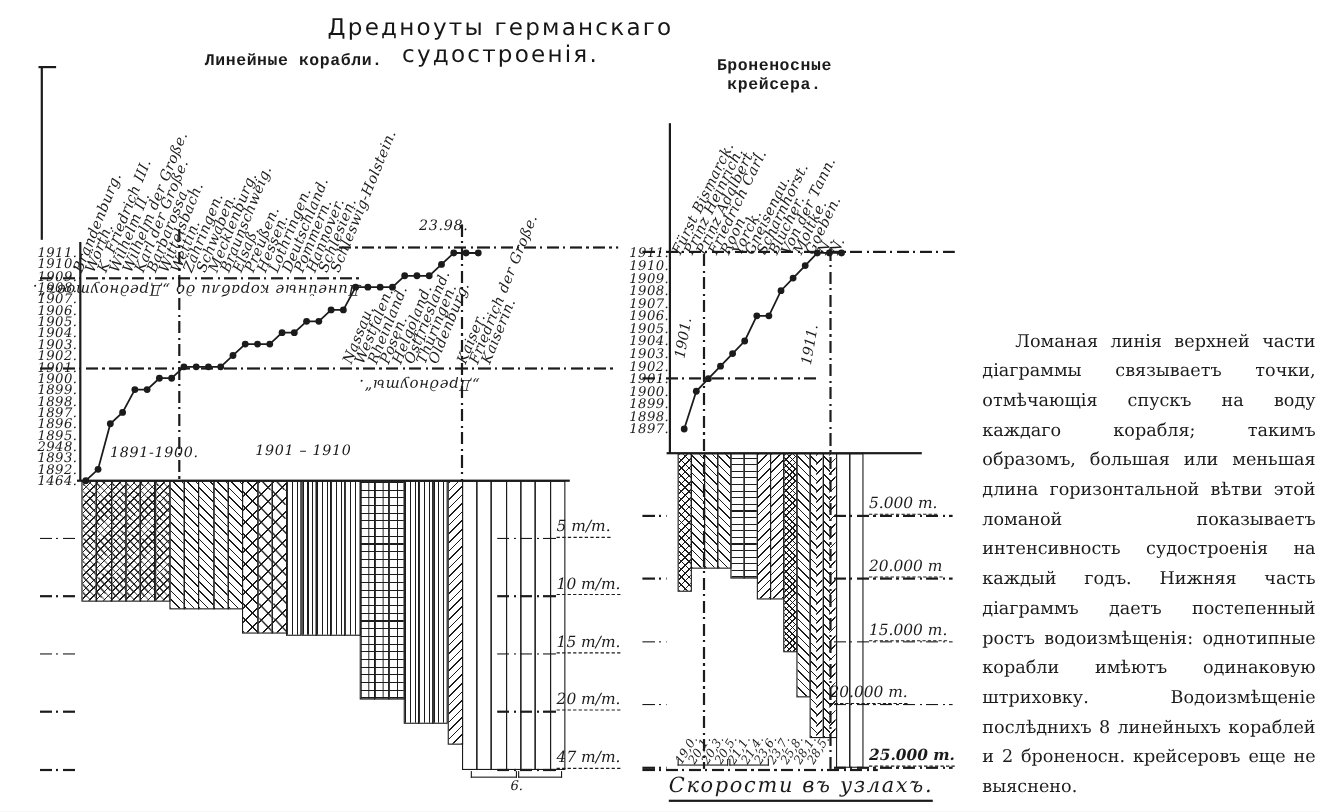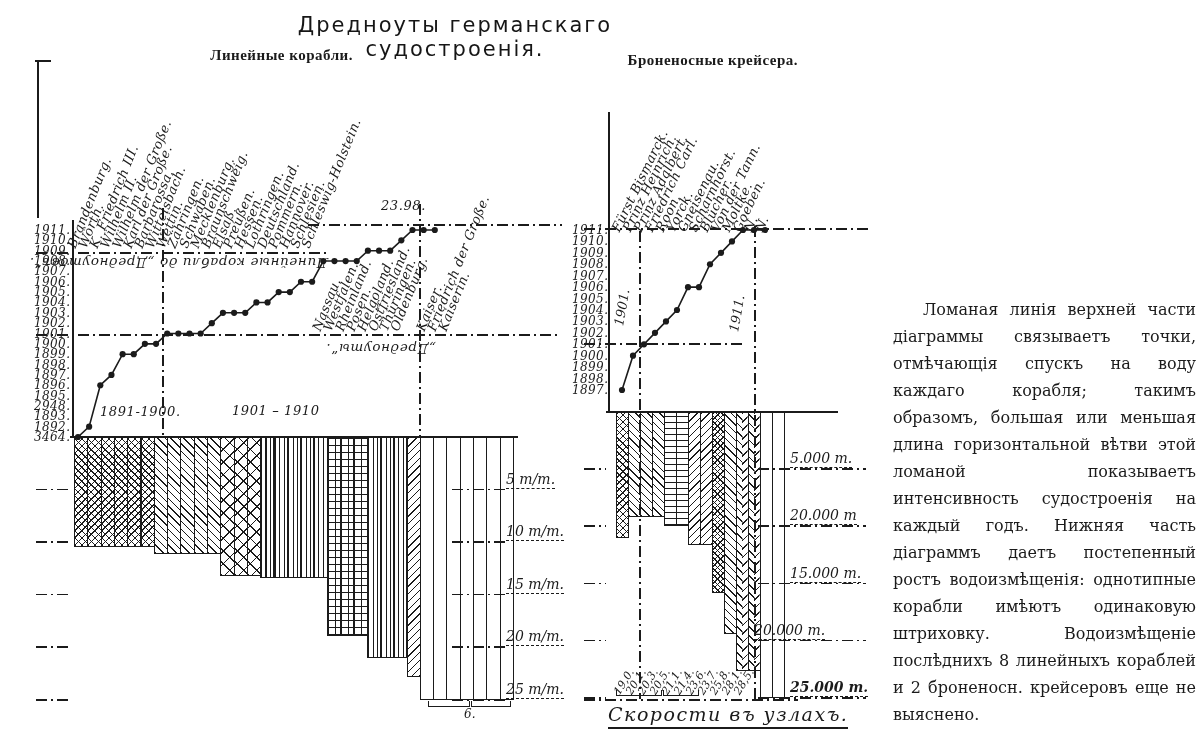--- a/index.html
+++ b/index.html
@@ -1,20 +1,20 @@
 <!DOCTYPE html>
 <html><head>
 <meta charset="utf-8">
 <style>
   html,body{margin:0;padding:0;background:#e8e8e8}
   #page{position:relative;width:1200px;height:738px;background:#ffffff;overflow:hidden;
         font-family:"DejaVu Serif",serif;color:#1b1b1b}
   .title{position:absolute;left:235px;top:13px;width:440px;text-align:center;
          font-family:"DejaVu Sans",sans-serif;font-size:21px;letter-spacing:2px;color:#161616}
-  .subtitle{position:absolute;text-align:right;font-family:Liberation Serif, serif;
+  .subtitle{position:absolute;text-align:center;font-family:Liberation Mono, monospace;
             font-weight:bold;font-size:15px;letter-spacing:.5px}
   .note{position:absolute;left:893px;top:296px;width:303px;margin:0;text-align:justify;
         text-indent:30px;font-size:16px;line-height:27px}
   .yr{position:absolute;font-style:italic;font-size:12px;text-align:right;letter-spacing:.4px}
   .ship{position:absolute;font-style:italic;font-size:13px;white-space:nowrap;letter-spacing:.4px;
         transform-origin:0 100%;height:15px;line-height:15px}
   .speed{position:absolute;font-style:italic;font-size:11px;white-space:nowrap;
          transform-origin:0 100%;transform:rotate(-58deg);height:12px;line-height:12px}
   .ital-ann{position:absolute;font-style:italic;font-size:13px;white-space:nowrap;letter-spacing:.6px}
   .flip{position:absolute;font-style:italic;font-size:13.5px;white-space:nowrap;text-align:center;
@@ -140,21 +140,21 @@
       <circle cx="677" cy="309.99" r="3.1" fill="#1b1b1b"></circle>
       <circle cx="688" cy="287.13" r="3.1" fill="#1b1b1b"></circle>
       <circle cx="699" cy="287.13" r="3.1" fill="#1b1b1b"></circle>
       <circle cx="710" cy="264.27" r="3.1" fill="#1b1b1b"></circle>
       <circle cx="721" cy="252.84" r="3.1" fill="#1b1b1b"></circle>
       <circle cx="732" cy="241.41" r="3.1" fill="#1b1b1b"></circle>
       <circle cx="743" cy="229.98000000000002" r="3.1" fill="#1b1b1b"></circle>
       <circle cx="754" cy="229.98000000000002" r="3.1" fill="#1b1b1b"></circle>
       <circle cx="765" cy="229.98000000000002" r="3.1" fill="#1b1b1b"></circle>
     </svg>
-<div class="yr" style="left: 34px; top: 430px; width: 34px;">3464.</div>
+<div class="yr" style="left: 34px; top: 430px; width: 34px;">1464.</div>
     <div class="yr" style="left: 34px; top: 419.65px; width: 34px;">1892.</div>
     <div class="yr" style="left: 34px; top: 409.3px; width: 34px;">1893.</div>
     <div class="yr" style="left: 34px; top: 398.95px; width: 34px;">2948.</div>
     <div class="yr" style="left: 34px; top: 388.6px; width: 34px;">1895.</div>
     <div class="yr" style="left: 34px; top: 378.25px; width: 34px;">1896.</div>
     <div class="yr" style="left: 34px; top: 367.9px; width: 34px;">1897.</div>
     <div class="yr" style="left: 34px; top: 357.55px; width: 34px;">1898.</div>
     <div class="yr" style="left: 34px; top: 347.2px; width: 34px;">1899.</div>
     <div class="yr" style="left: 34px; top: 336.85px; width: 34px;">1900.</div>
     <div class="yr" style="left: 34px; top: 326.5px; width: 34px;">1901.</div>
@@ -241,21 +241,21 @@
     <div class="ddh" style="left: 452px; top: 541.2px; width: 54px;"></div>
     <div class="tick" style="left: 506px; top: 523.2px;">10 т/т.</div>
     <div class="ddh" style="left: 36px; top: 593.8px; width: 34px;"></div>
     <div class="ddh" style="left: 452px; top: 593.8px; width: 54px;"></div>
     <div class="tick" style="left: 506px; top: 575.8px;">15 т/т.</div>
     <div class="ddh" style="left: 36px; top: 646.4px; width: 34px;"></div>
     <div class="ddh" style="left: 452px; top: 646.4px; width: 54px;"></div>
     <div class="tick" style="left: 506px; top: 628.4px;">20 т/т.</div>
     <div class="ddh" style="left: 36px; top: 699px; width: 34px;"></div>
     <div class="ddh" style="left: 452px; top: 699px; width: 54px;"></div>
-    <div class="tick" style="left: 506px; top: 681px;">25 т/т.</div>
+    <div class="tick" style="left: 506px; top: 681px;">47 т/т.</div>
     <div class="yr" style="left: 572px; top: 383px; width: 34px;">1897.</div>
     <div class="yr" style="left: 572px; top: 371.57px; width: 34px;">1898.</div>
     <div class="yr" style="left: 572px; top: 360.14px; width: 34px;">1899.</div>
     <div class="yr" style="left: 572px; top: 348.71px; width: 34px;">1900.</div>
     <div class="yr" style="left: 572px; top: 337.28px; width: 34px;">1901.</div>
     <div class="yr" style="left: 572px; top: 325.85px; width: 34px;">1902.</div>
     <div class="yr" style="left: 572px; top: 314.42px; width: 34px;">1903.</div>
     <div class="yr" style="left: 572px; top: 302.99px; width: 34px;">1904.</div>
     <div class="yr" style="left: 572px; top: 291.56px; width: 34px;">1905.</div>
     <div class="yr" style="left: 572px; top: 280.13px; width: 34px;">1906.</div>

